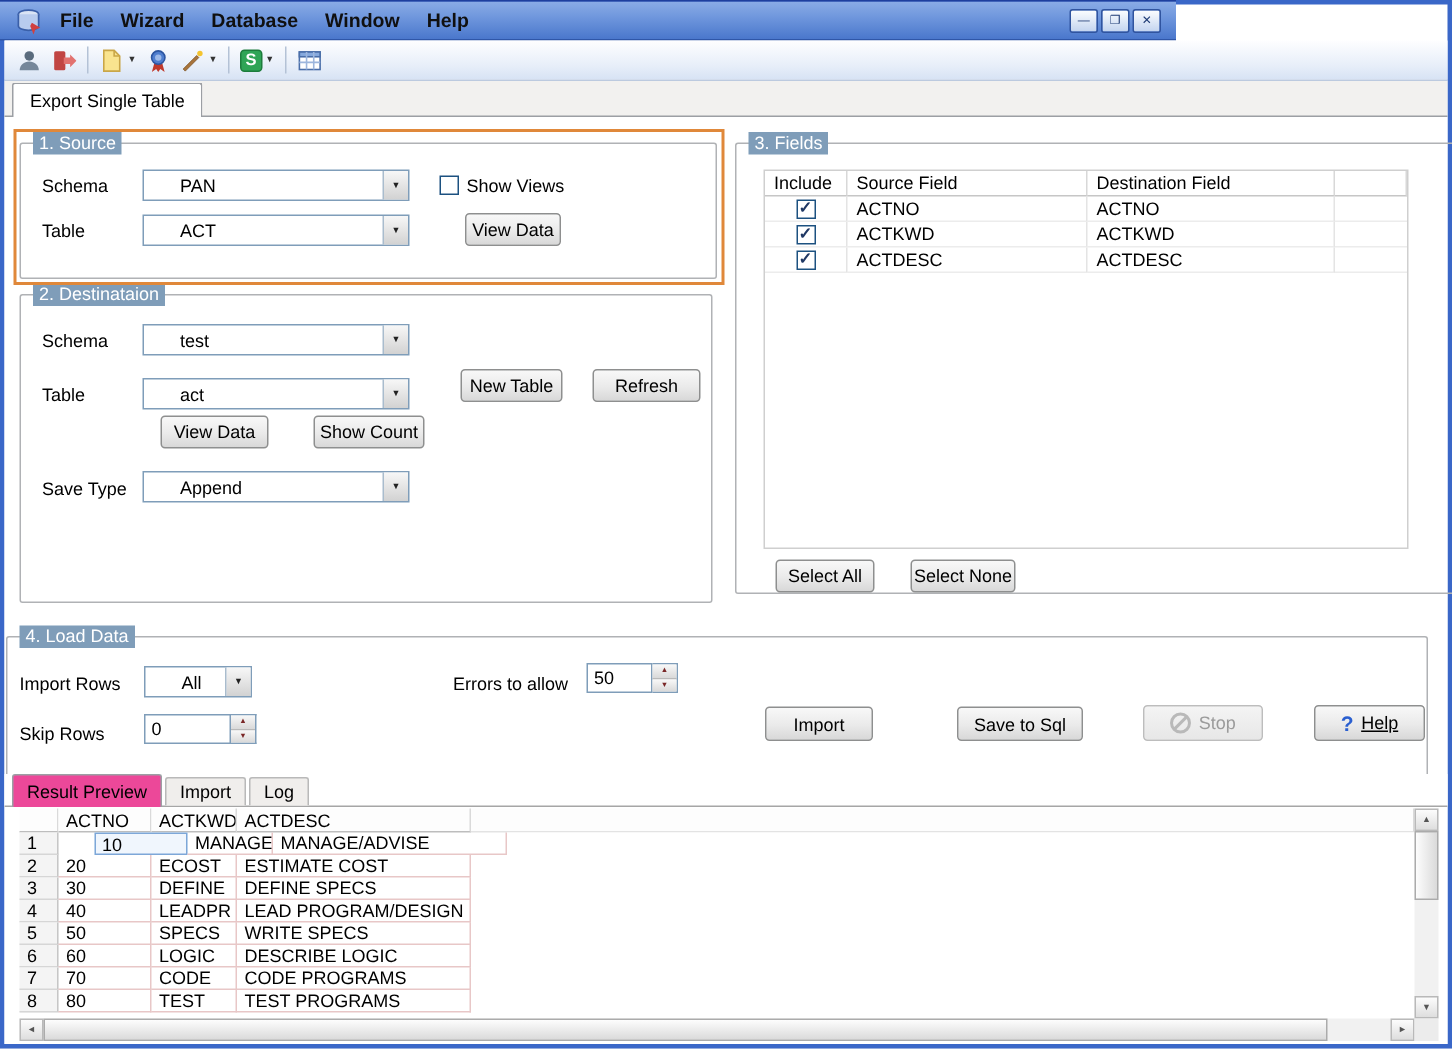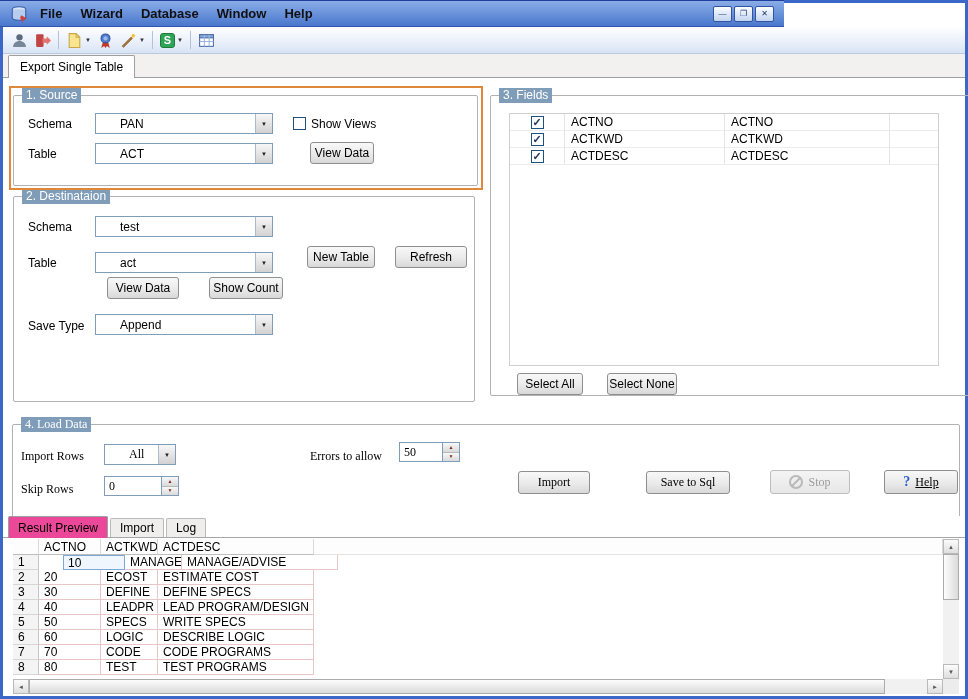--- a/index.html
+++ b/index.html
@@ -237,20 +237,26 @@
     <span class="lbl" style="left:14px;top:122px;">Save Type</span>
     <div class="combo" style="left:81px;top:117px;width:178px;">
       <span class="combo-val">Append</span>
       <span class="combo-btn">▼</span>
     </div>
   </div>
 
   <div class="group" style="left:490px;top:95px;width:498px;height:301px;">
     <span class="group-title">3. Fields</span>
     <div class="ftable">
+      <div class="frow fhead">
+        <span class="fcell fc-inc">Include</span>
+        <span class="fcell fc-src">Source Field</span>
+        <span class="fcell fc-dst">Destination Field</span>
+        <span class="fcell fc-fill"></span>
+      </div>
       <div class="frow">
         <span class="fcell fc-inc">
             <span class="cb">✓</span>
           </span>
         <span class="fcell fc-src">ACTNO</span>
         <span class="fcell fc-dst">ACTNO</span>
         <span class="fcell fc-fill"></span>
       </div>
       <div class="frow">
         <span class="fcell fc-inc">
@@ -266,21 +272,21 @@
           </span>
         <span class="fcell fc-src">ACTDESC</span>
         <span class="fcell fc-dst">ACTDESC</span>
         <span class="fcell fc-fill"></span>
       </div>
     </div>
     <div class="btn" style="left:18px;top:277px;width:66px;height:22px;">Select All</div>
     <div class="btn" style="left:108px;top:277px;width:70px;height:22px;">Select None</div>
   </div>
 
-  <div class="group" style="left:12px;top:424px;width:948px;height:98px;font-family:Liberation Serif, serif;">
+  <div class="group" style="left:4px;top:424px;width:948px;height:98px;">
     <span class="group-title">4. Load Data</span>
     <span class="lbl" style="left:8px;top:24px;">Import Rows</span>
     <div class="combo" style="left:91px;top:19px;width:72px;">
       <span class="combo-val">All</span>
       <span class="combo-btn">▼</span>
     </div>
     <span class="lbl" style="left:297px;top:24px;">Errors to allow</span>
     <div class="spin-in" style="left:386px;top:17px;width:44px;">50</div>
     <div class="spinner" style="left:430px;top:17px;">
       <span class="sbtn up">▲</span>

